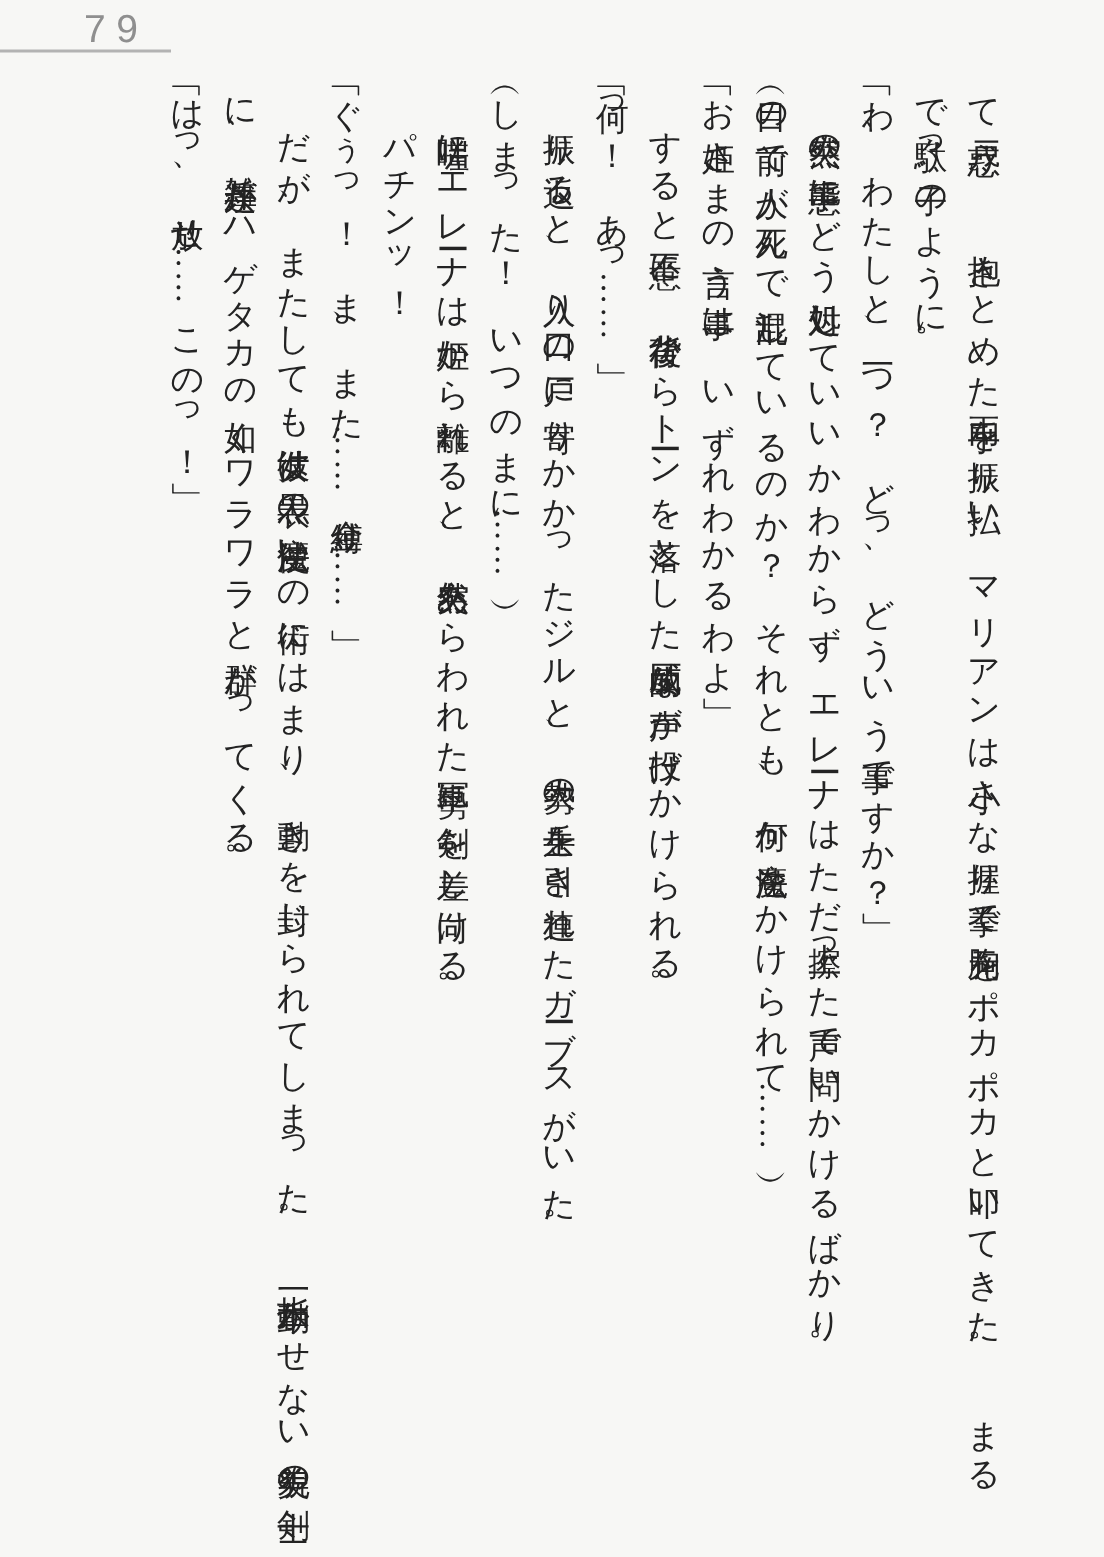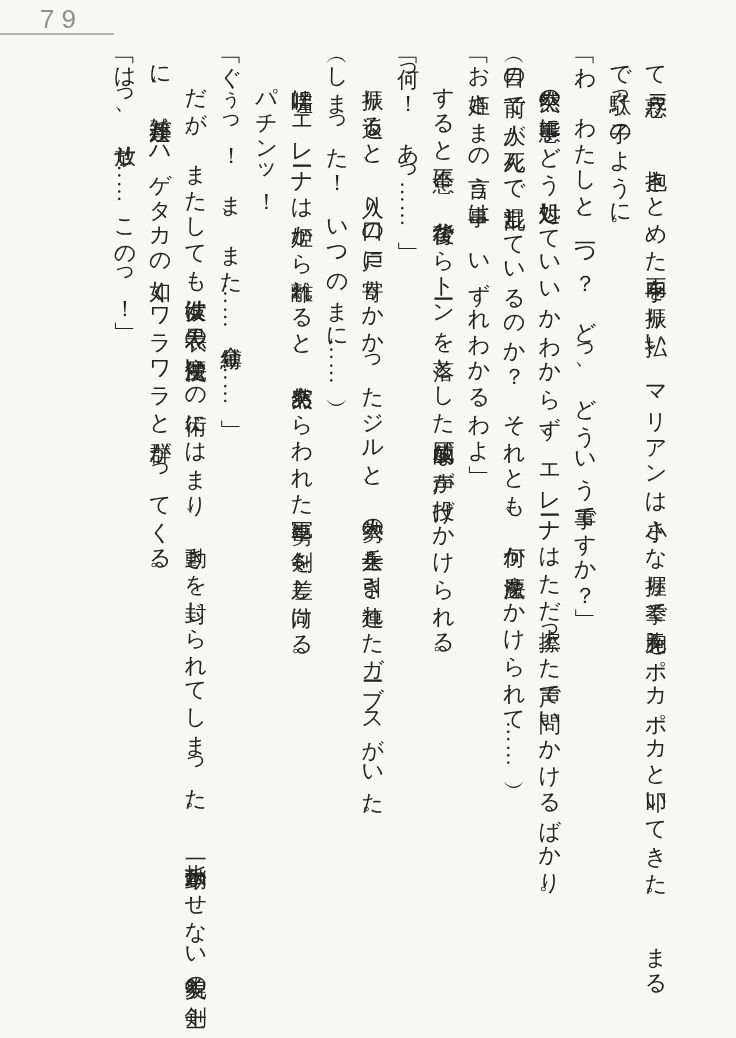--- a/index.html
+++ b/index.html
@@ -15,21 +15,21 @@
   .page {
     position: relative;
     width: 736px;
     height: 1038px;
     background: #f7f7f5;
     overflow: hidden;
   }
   .page-number {
     position: absolute;
     top: 6px;
-    left: 40px;
+    left: 56px;
     font-family: "Liberation Sans", "DejaVu Sans", sans-serif;
     font-size: 26px;
     font-weight: 400;
     letter-spacing: 7px;
     color: #8f8f8f;
     line-height: 1;
   }
   .page-number-rule {
     position: absolute;
     top: 33px;

